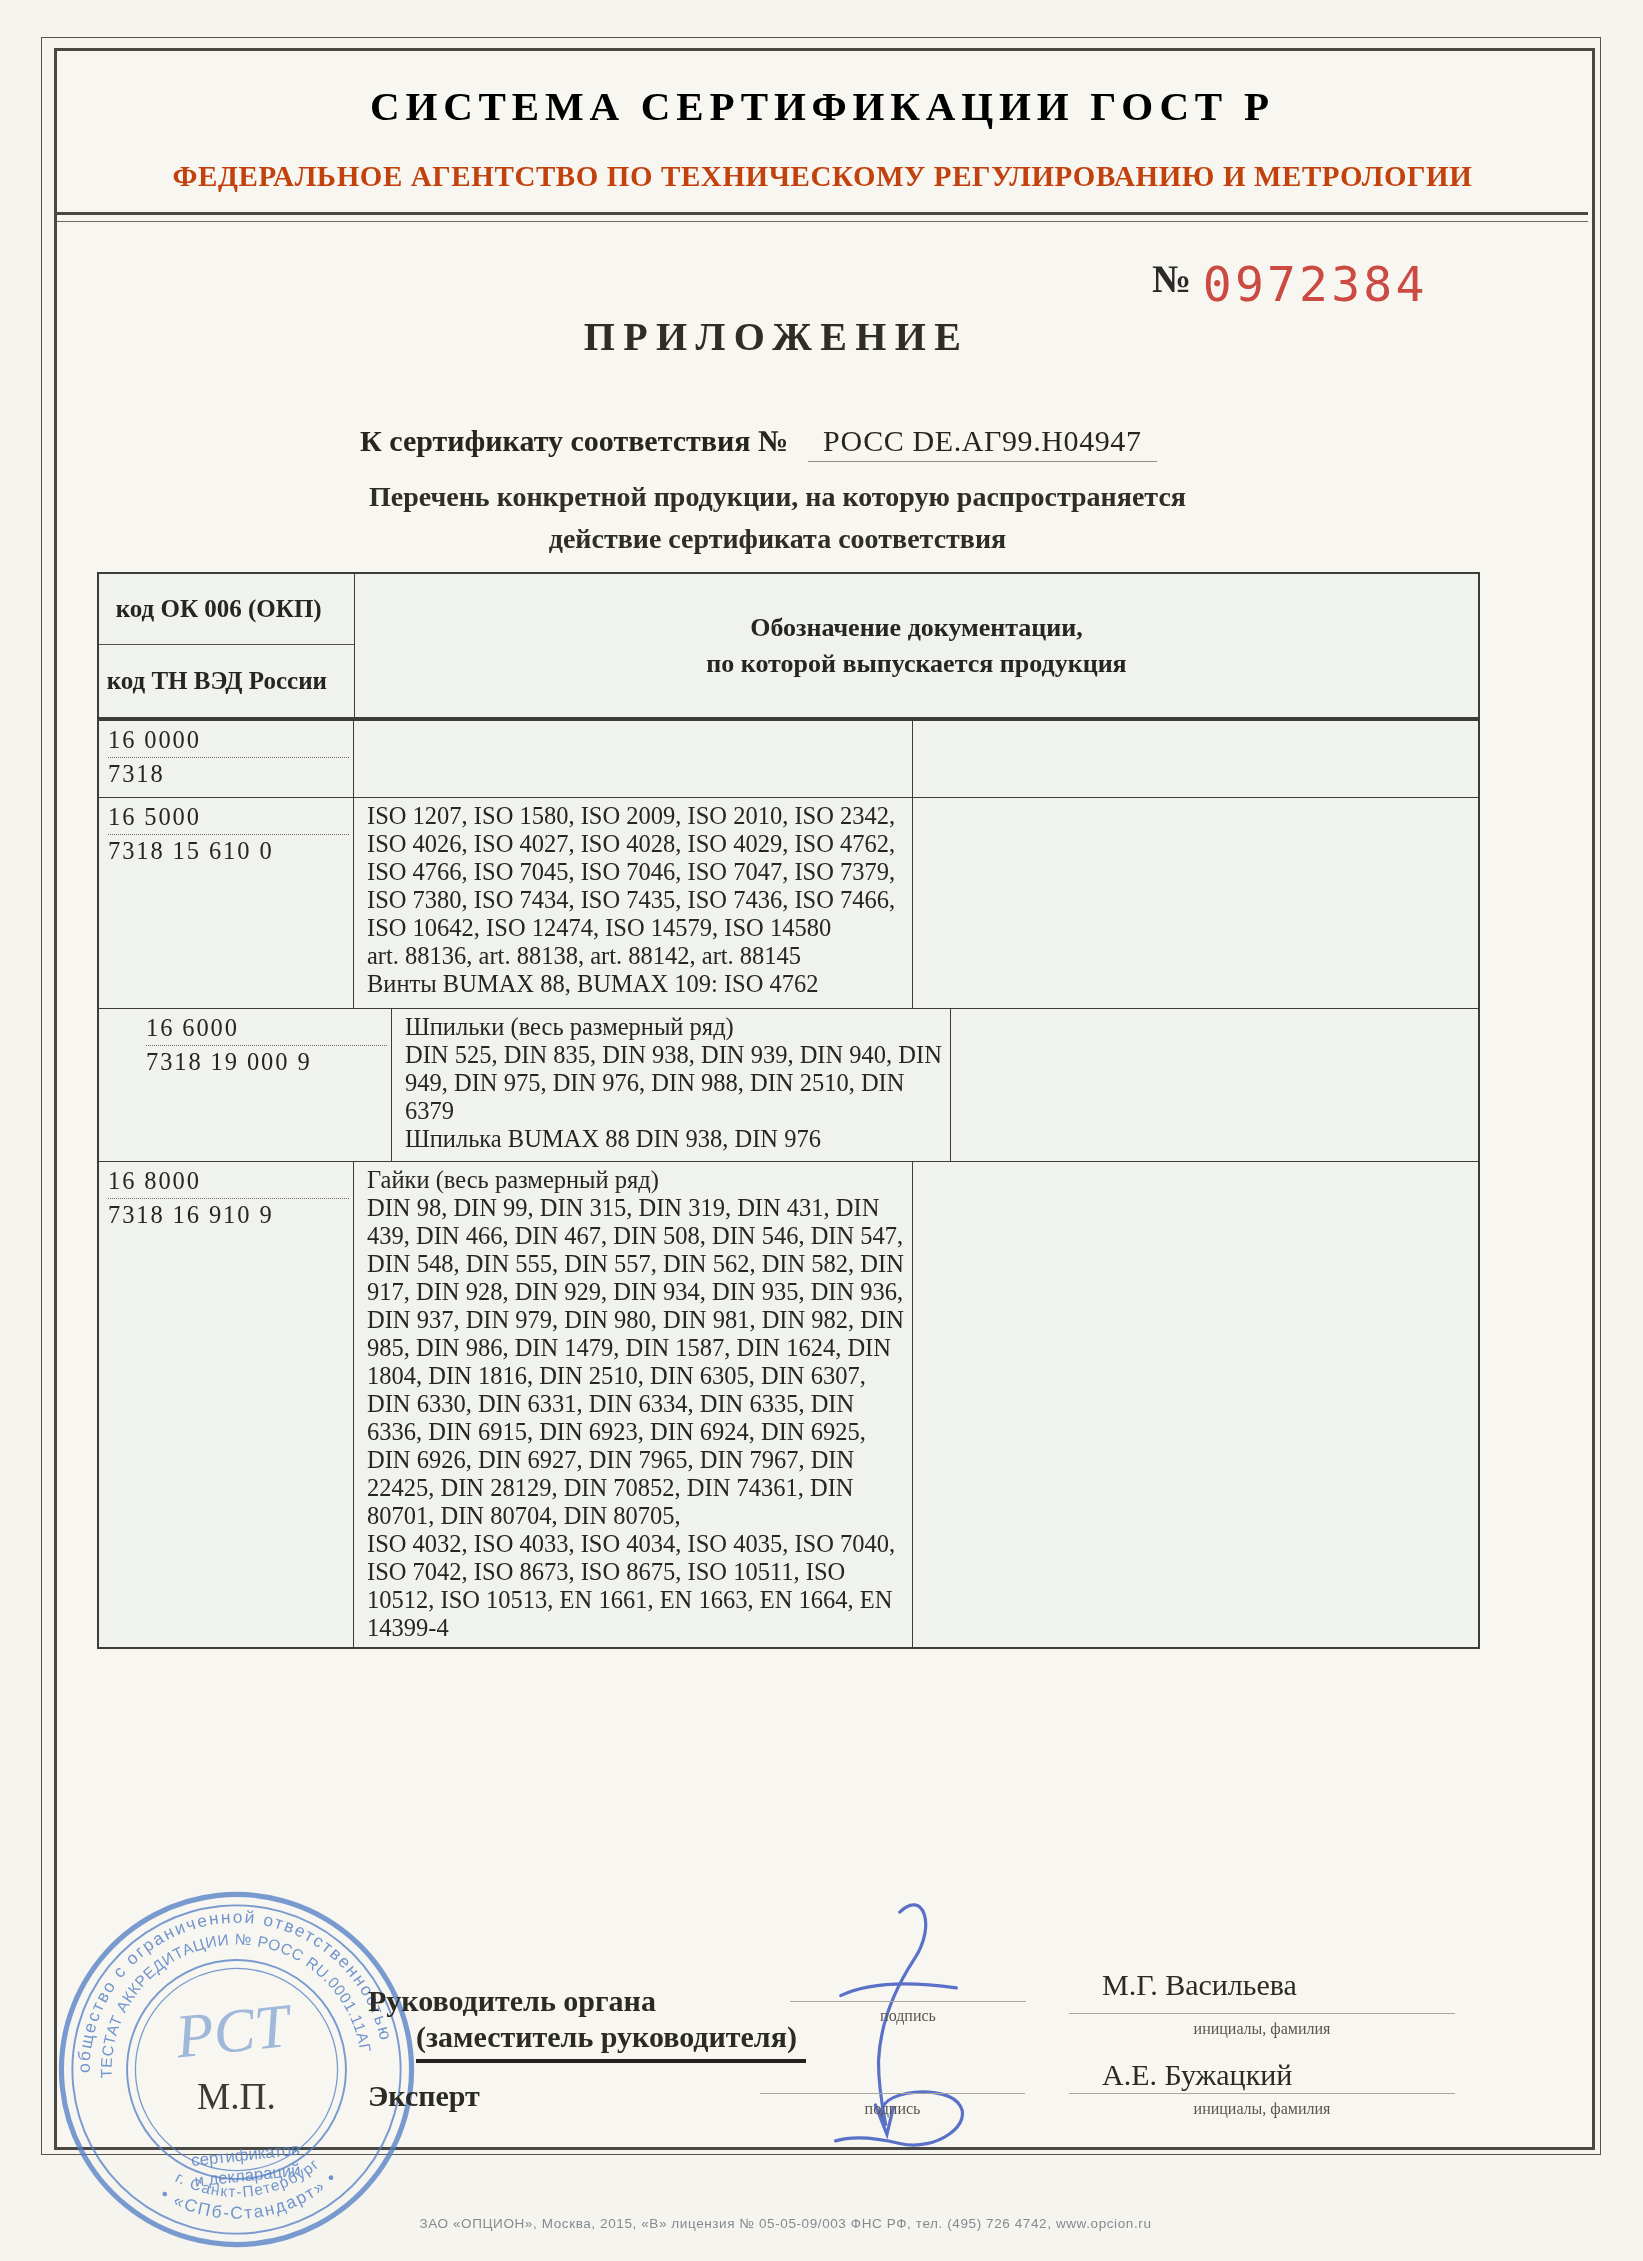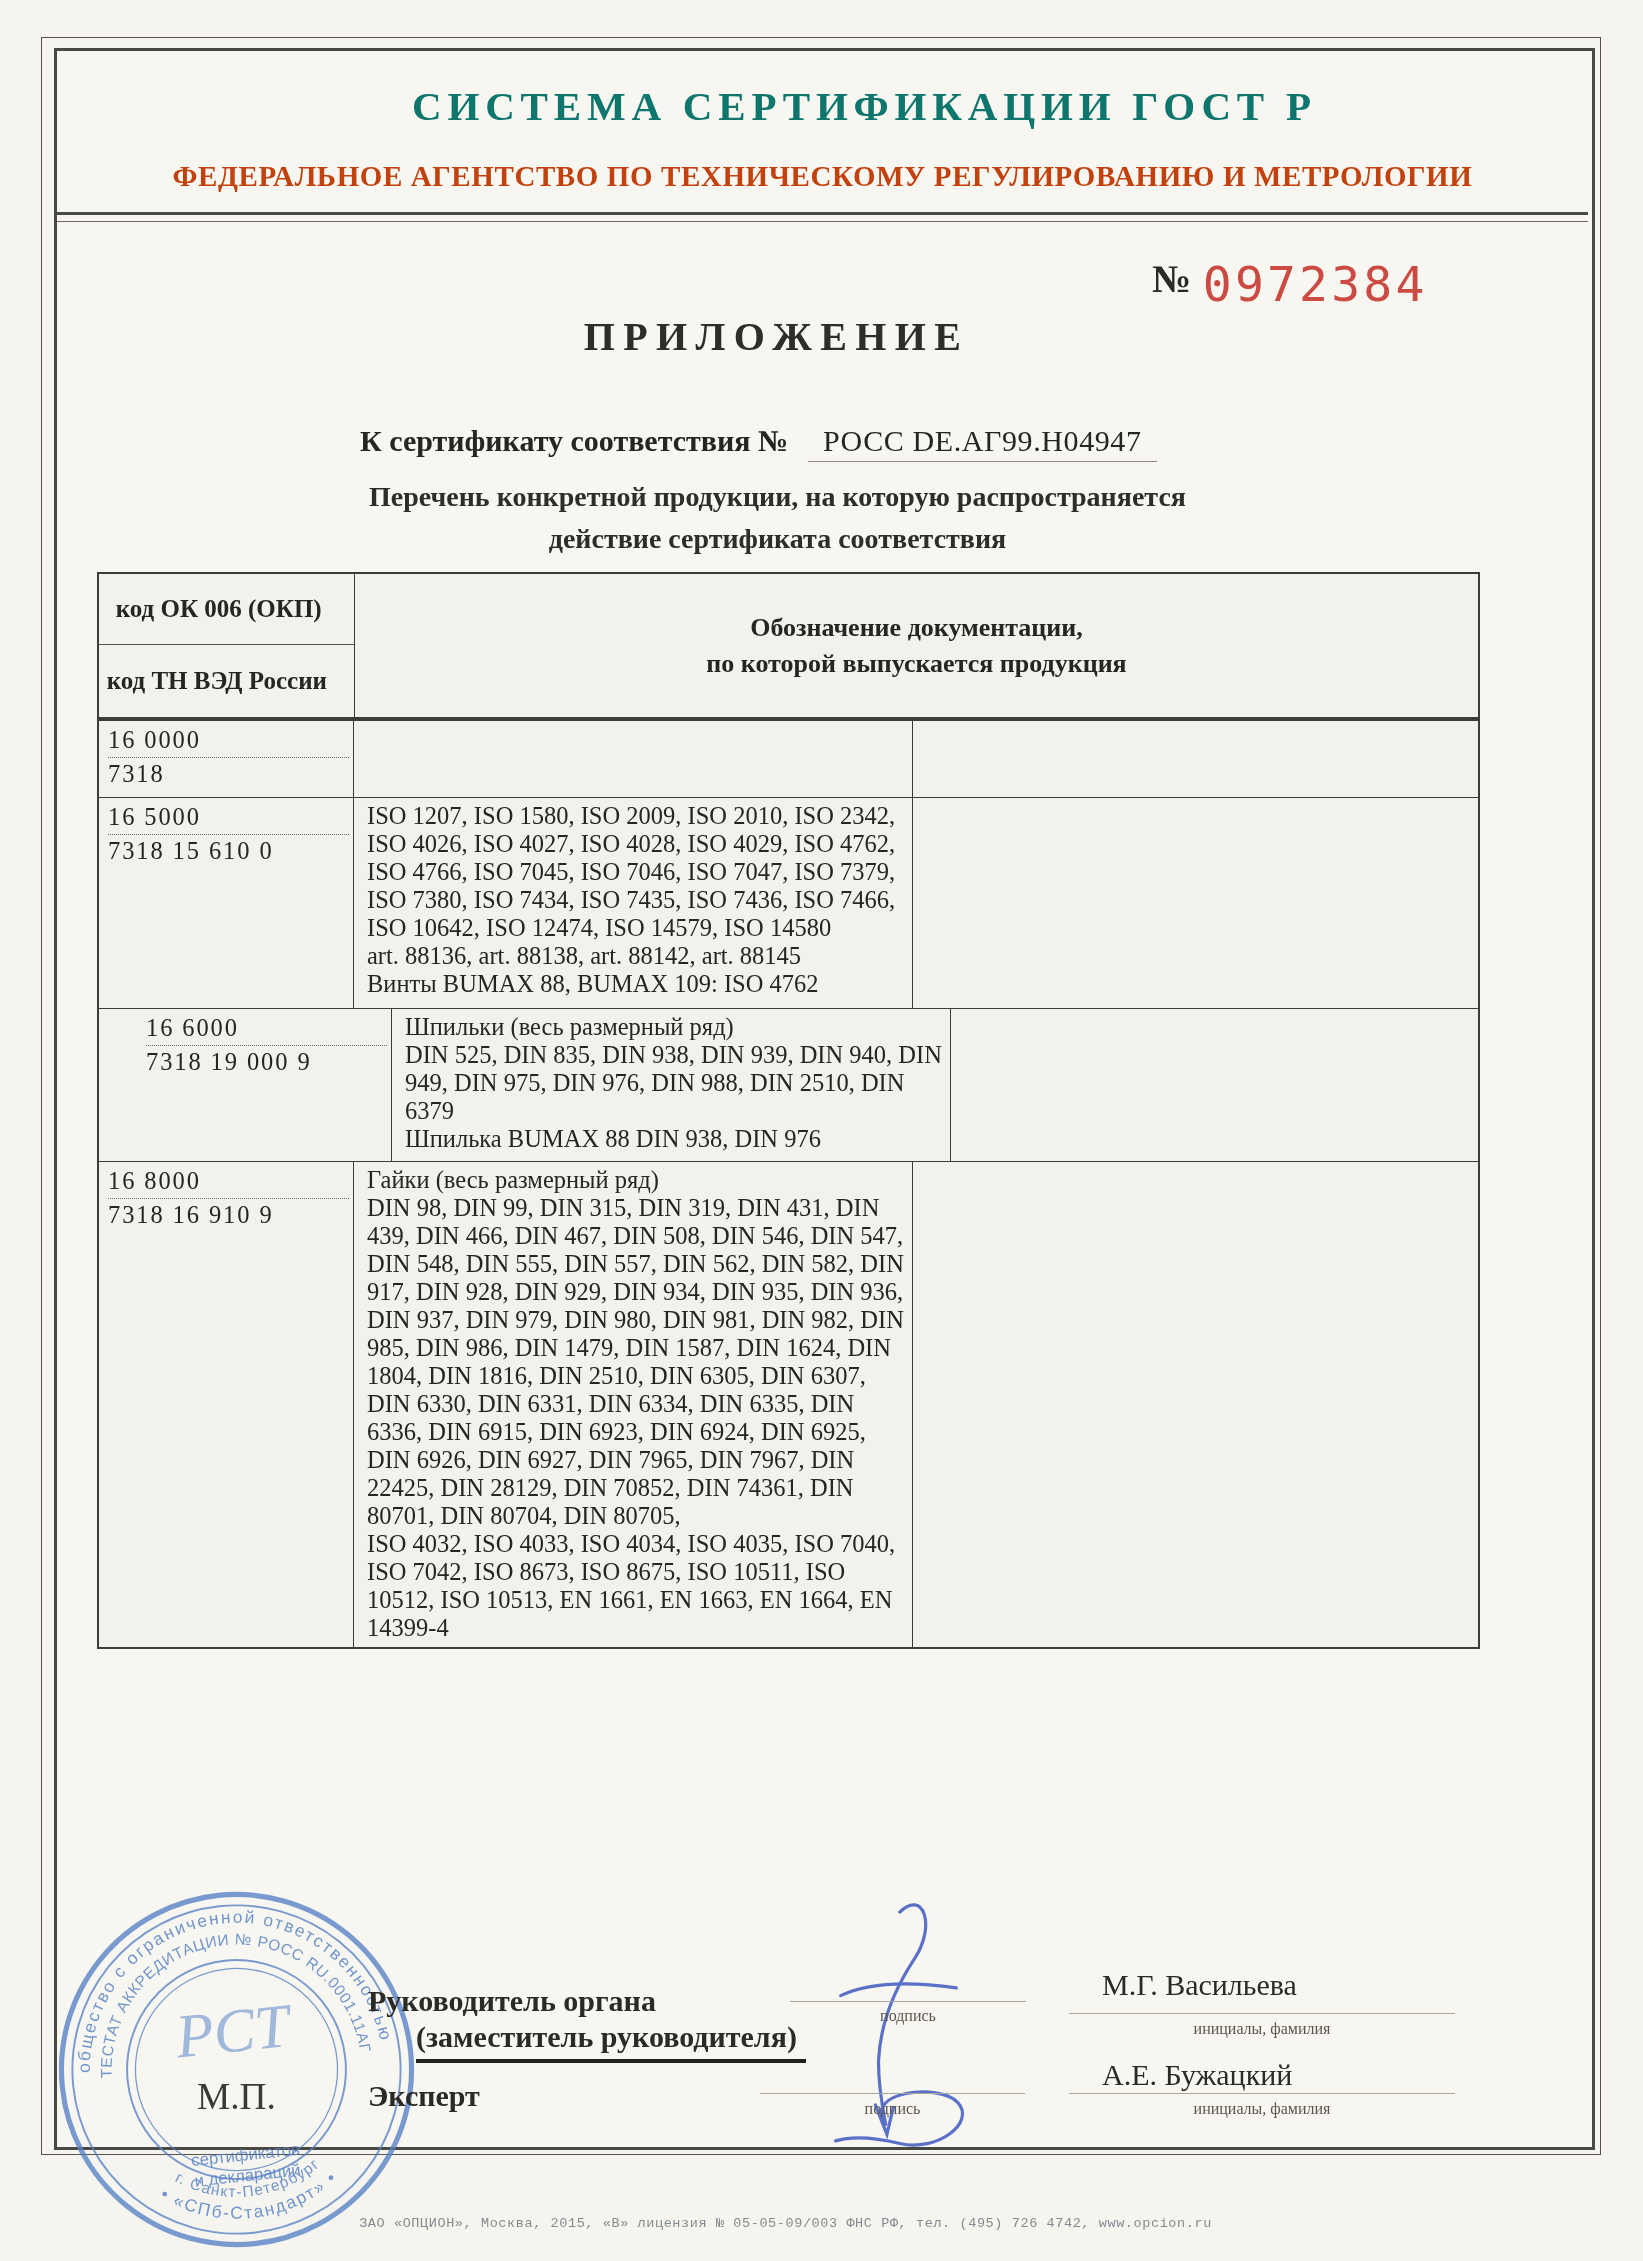--- a/index.html
+++ b/index.html
@@ -5,21 +5,21 @@
   html,body{margin:0;padding:0;background:#e9e8e4;}
   .page{position:relative;width:1644px;height:2261px;background:#f5f4ef;overflow:hidden;
         font-family:"Liberation Serif",serif;color:#26251f;}
   .abs{position:absolute;}
   
   .frame-outer{left:41px;top:37px;width:1558px;height:2116px;border:1.9px solid #55534c;}
   .frame-inner{left:54px;top:48px;width:1535px;height:2096px;border:3.2px solid #4a4842;background:#f7f6f1;}
   .band-line1{left:57px;top:212px;width:1531px;border-top:3.2px solid #4a4842;}
   .band-line2{left:57px;top:221px;width:1531px;border-top:1.3px solid #6b6961;}
   
-  .h1{left:57px;top:82px;width:1531px;text-align:center;font-size:41px;font-weight:bold;letter-spacing:5.8px;color:#0f766e;padding-left:42px;}
+  .h1{left:57px;top:82px;width:1531px;text-align:center;font-size:41px;font-weight:bold;letter-spacing:5.8px;color:#000000;}
   .h2{left:57px;top:160px;width:1531px;text-align:center;font-size:29px;font-weight:bold;letter-spacing:0.6px;color:#c2410c;}
   
   .docnum{left:1152px;top:256px;white-space:nowrap;}
   .docnum .no{font-size:39px;font-weight:bold;color:#2b2a26;vertical-align:top;}
   .docnum .digits{font-family:"DejaVu Sans Mono",monospace;font-size:48px;color:#cb4a42;letter-spacing:3.2px;margin-left:11.6px;}
   .title{left:57px;top:313px;width:1531px;text-align:center;transform:translateX(-46px);
          font-size:40px;font-weight:bold;letter-spacing:8.4px;color:#2e2d28;}
   .certline{left:360px;top:404px;font-size:30px;white-space:nowrap;margin-top:20px;}
   .certline .lbl{font-weight:bold;}
   .certline .val{display:inline-block;margin-left:19.3px;padding:0 15.4px 2.6px 15.4px;border-bottom:1.9px solid #8f8d86;letter-spacing:0.6px;}
@@ -55,21 +55,21 @@
   .siglabel1{left:790px;top:2007px;width:236px;}
   .sigline2{left:760px;top:2093px;width:265px;}
   .siglabel2{left:760px;top:2100px;width:265px;}
   .name1{left:1102px;top:1968px;font-size:30px;color:#2b2a25;}
   .nameline1{left:1069px;top:2013px;width:386px;}
   .namelabel1{left:1069px;top:2020px;width:386px;}
   .name2{left:1102px;top:2058px;font-size:30px;color:#2b2a25;}
   .nameline2{left:1069px;top:2093px;width:386px;}
   .namelabel2{left:1069px;top:2100px;width:386px;}
   .fineprint{left:97px;top:2216px;width:1377px;text-align:center;
-             font-family:Liberation Mono, monospace;font-size:13.5px;color:#848b90;letter-spacing:0.6px;}
+             font-family:Liberation Sans, sans-serif;font-size:13.5px;color:#848b90;letter-spacing:0.6px;}
   
   .stampbox{left:37px;top:1870px;width:399px;height:399px;}
   .signbox{left:803px;top:1898px;width:200px;height:257px;}
 </style>
 </head>
 <body>
 
 <div class="page">
 
   <div class="abs frame-outer"></div>

